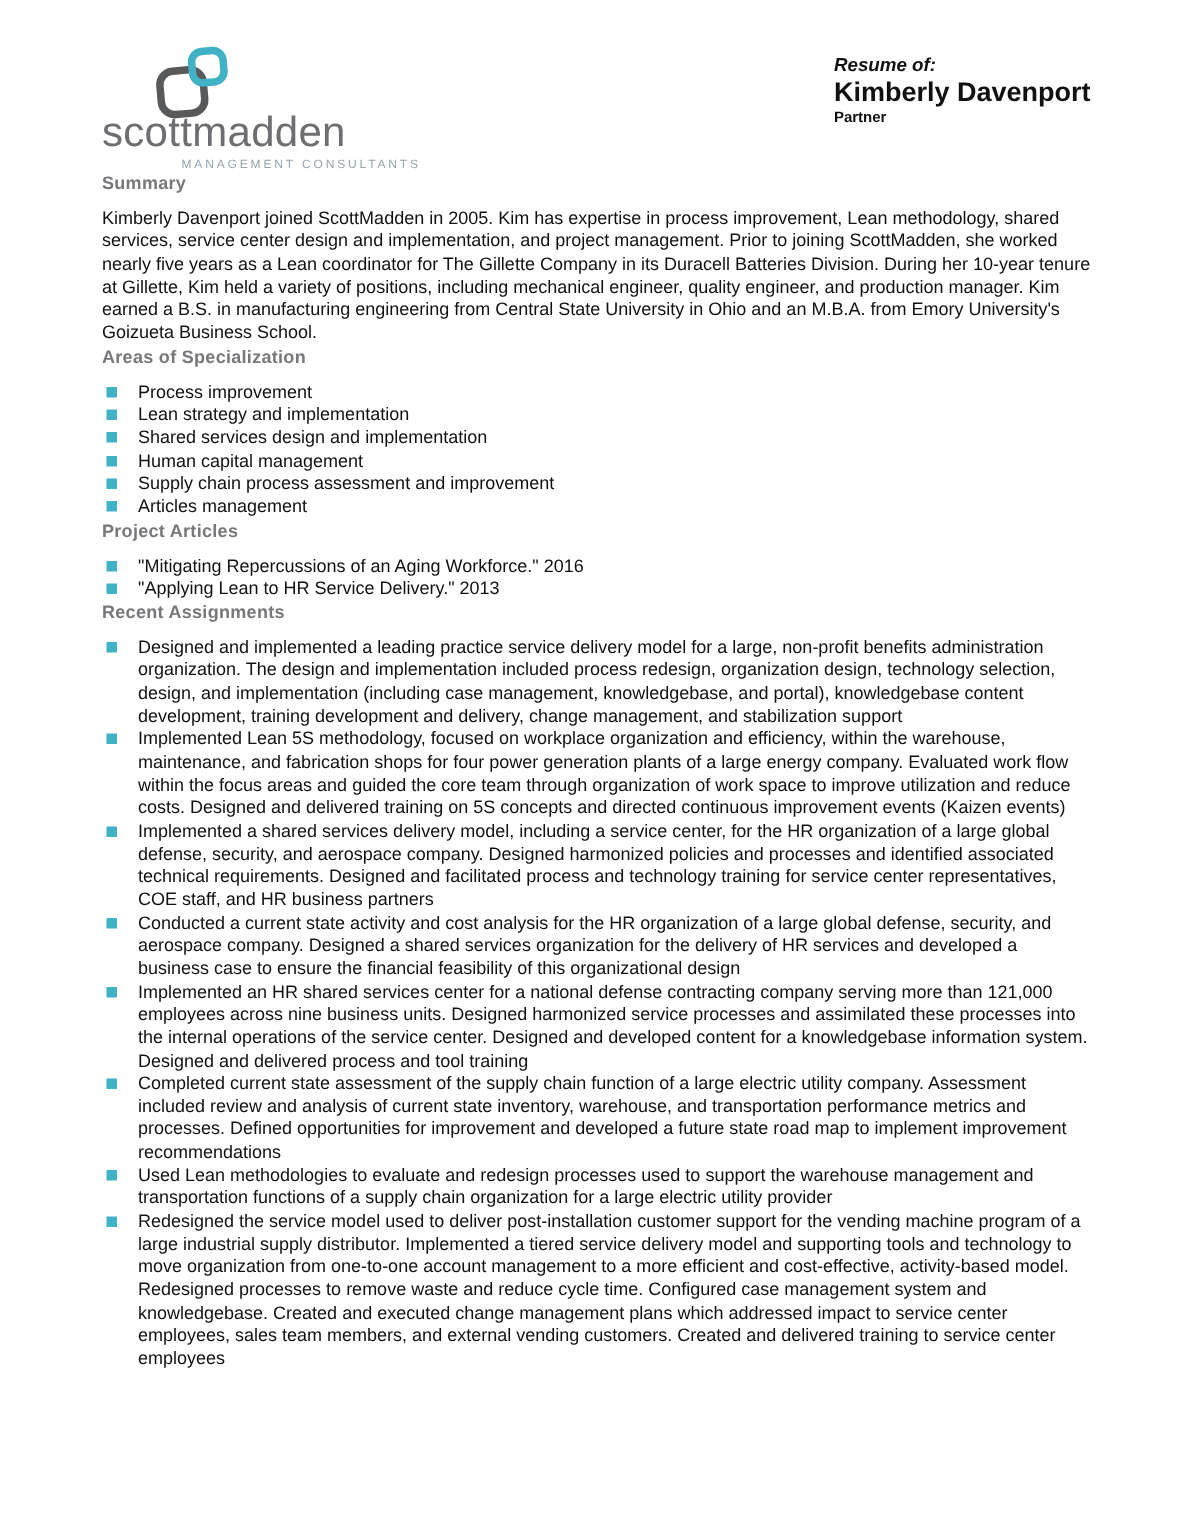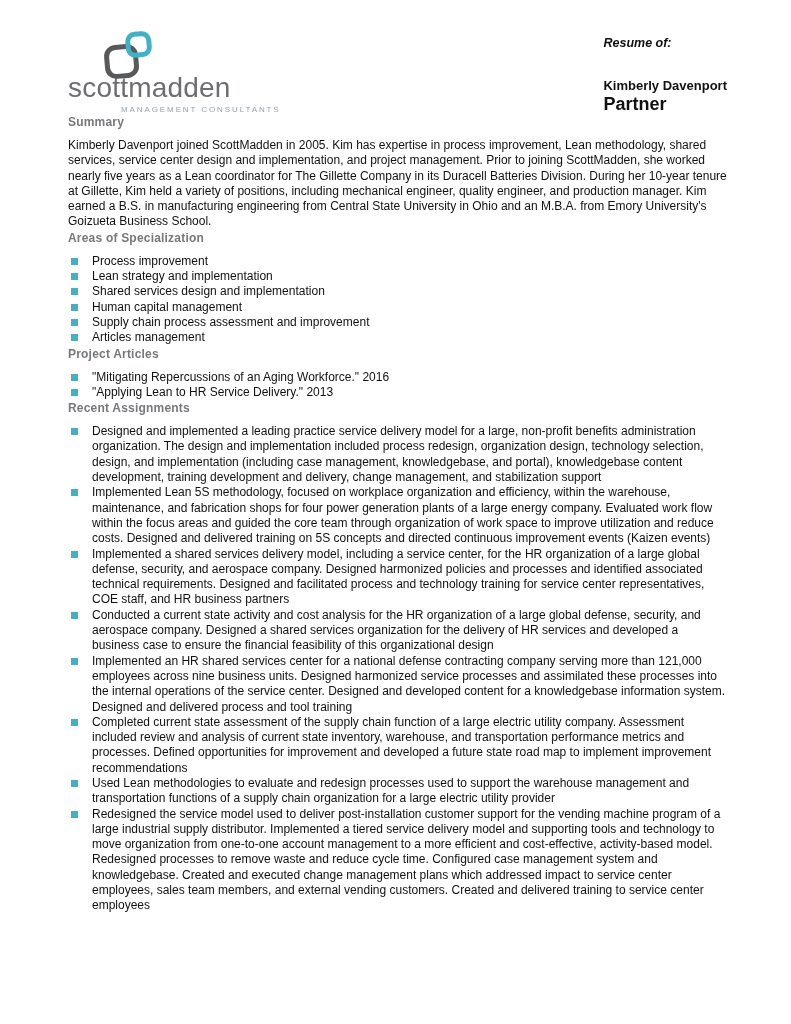--- a/index.html
+++ b/index.html
@@ -21,22 +21,22 @@
   }
   .header{display:flex;justify-content:space-between;align-items:flex-start;height:84px;}
   .logo{line-height:1;}
   .logo-icon{display:block;margin:0 0 -8px 34px;}
   .logo-icon .sq-gray{fill:none;stroke:var(--logo-gray);stroke-width:5;}
   .logo-icon .sq-teal{fill:none;stroke:var(--accent-teal);stroke-width:5;}
   .brand{font-size:28px;color:var(--brand-gray);letter-spacing:.2px;line-height:1;}
   .tagline{font-size:8px;color:var(--tagline-gray);letter-spacing:1.9px;margin:4px 0 0 53px;}
   .resume-block{text-align:left;padding-top:6px;line-height:1.2;}
   .resume-of-label{font-style:italic;font-weight:bold;font-size:12.5px;}
-  .person-name{font-weight:bold;font-size:13px;margin-top:27px;}
-  .person-title{font-weight:bold;font-size:18px;}
+  .person-name{font-weight:bold;font-size:18px;}
+  .person-title{font-weight:bold;font-size:10px;}
   .sec-heading{
     font-size:12px;font-weight:bold;color:var(--heading-gray);
     margin:1px 0 9px 0;letter-spacing:.2px;
   }
   .body-text{font-size:12px;line-height:15.3px;margin:0;max-width:662px;}
   .bullet-list{list-style:none;margin:0;padding:0;max-width:662px;}
   .bullet-item{position:relative;padding-left:24px;font-size:12px;line-height:15.3px;}
   .bullet-square{
     position:absolute;left:3px;top:4px;width:7px;height:7px;
     background:var(--accent-teal);display:inline-block;

